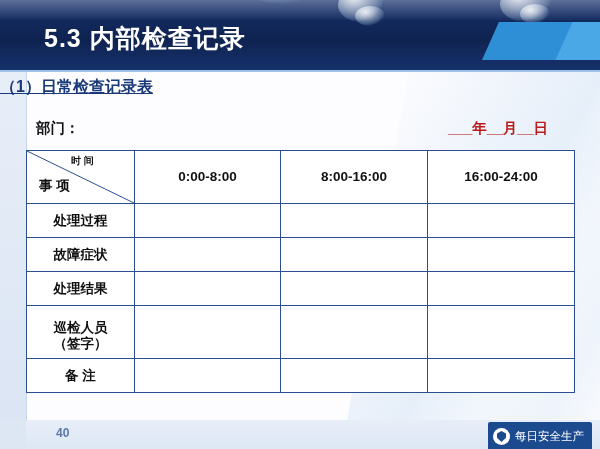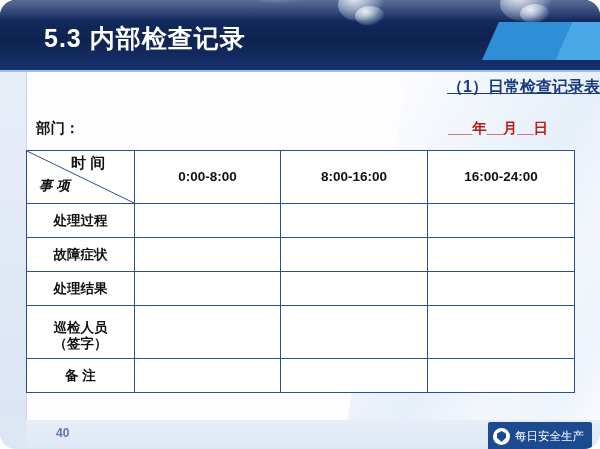--- a/index.html
+++ b/index.html
@@ -7,21 +7,20 @@
     padding: 0;
     background: #ffffff;
   }
   #slide {
     position: relative;
     width: 600px;
     height: 449px;
     overflow: hidden;
     background: #ffffff;
     font-family: "Liberation Sans", sans-serif;
-    border-radius: 16px;
   }
 
   
   .banner {
     position: absolute;
     left: 0; top: 0;
     width: 600px; height: 72px;
     background: #122a5e;
     overflow: hidden;
   }
@@ -113,21 +112,21 @@
     width: 320px; height: 430px;
     background: linear-gradient(110deg, rgba(255,255,255,0) 0%, rgba(232,240,250,0.7) 50%, rgba(255,255,255,0) 65%);
     transform: rotate(10deg);
     pointer-events: none;
   }
 
   .sub-title {
     position: absolute;
     left: 0; top: 5px;
     width: 600px;
-    text-align: right;
+    text-align: left;
     font-size: 16px;
     font-weight: bold;
     color: #1b3a7a;
     text-decoration: underline;
   }
 
   .dept-row {
     position: absolute;
     left: 36px; top: 47px;
     width: 530px;
@@ -181,21 +180,21 @@
     padding: 0 !important;
   }
   .split-cell .diag {
     position: absolute;
     left: 0; top: 0;
     width: 100%; height: 100%;
   }
   .split-cell .t-time {
     position: absolute;
     left: 10px; top: 3px;
-    font-size: 15px;
+    font-size: 10px;
     font-weight: bold;
   }
   .split-cell .t-item {
     position: absolute;
     left: 10px; top: 26px;
     font-size: 13.5px;
     font-weight: bold;
   }
   .two-line {
     line-height: 1.15;
@@ -301,21 +300,21 @@
         <col style="width:147px">
         <col style="width:147px">
       </colgroup>
       <tbody>
         <tr>
           <td class="split-cell">
             <svg class="diag" viewBox="0 0 108 52" preserveAspectRatio="none">
               <line x1="0" y1="0" x2="108" y2="52" stroke="#2b4f8c" stroke-width="1"></line>
             </svg>
             <span class="t-time" style="left:44px;">时 间</span>
-            <span class="t-item" style="left:12px;font-style:italic;">事 项</span>
+            <span class="t-item" style="left:12px;">事 项</span>
           </td>
           <td class="head-cell split-cell">
             <span style="display:block;line-height:52px;">0:00-8:00</span>
           </td>
           <td class="head-cell split-cell">
             <span style="display:block;line-height:52px;">8:00-16:00</span>
           </td>
           <td class="head-cell split-cell">
             <span style="display:block;line-height:52px;">16:00-24:00</span>
           </td>

